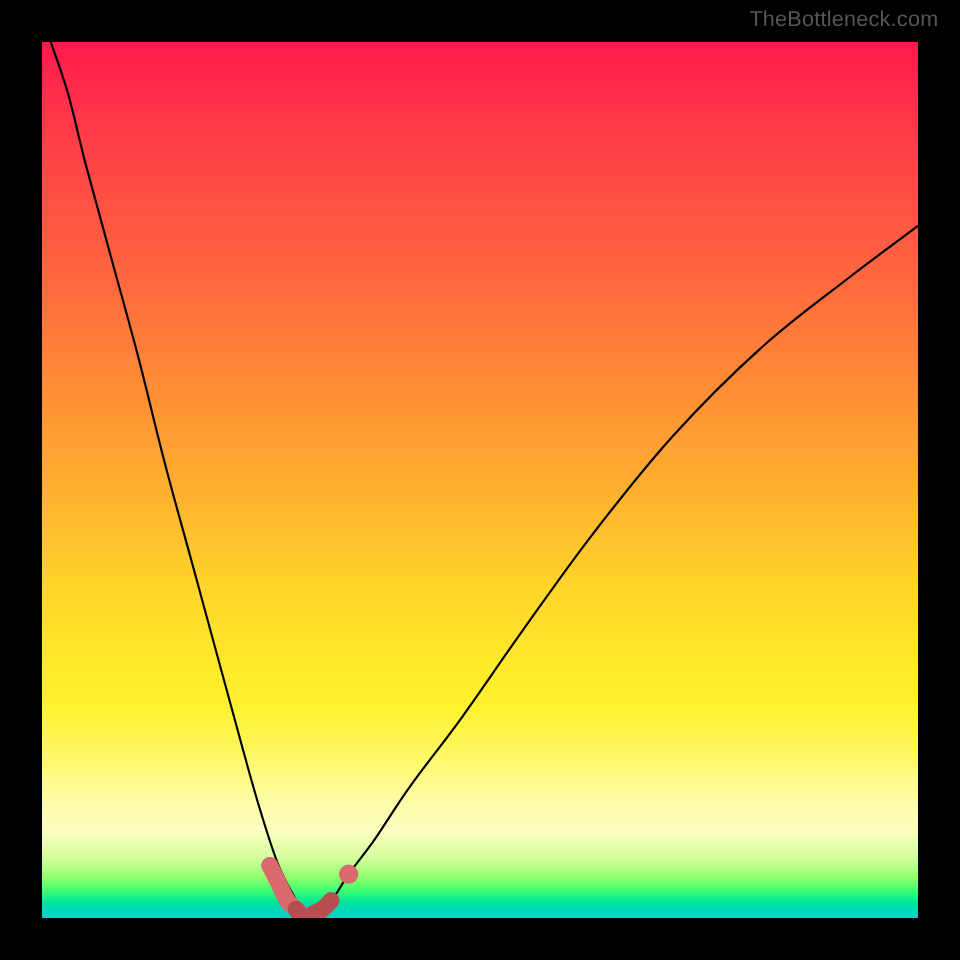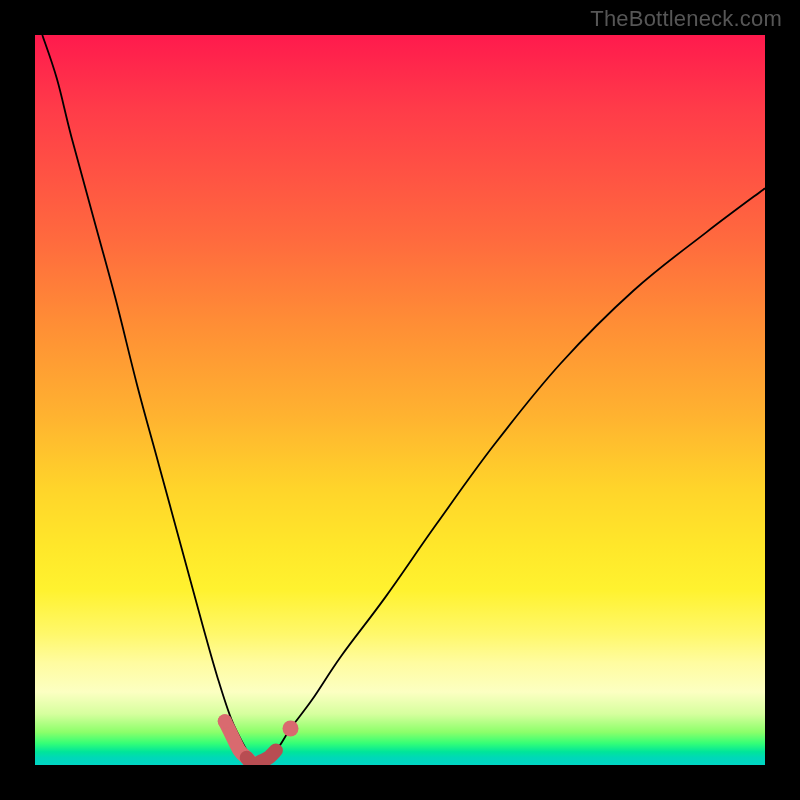--- a/index.html
+++ b/index.html
@@ -8,21 +8,21 @@
     position: relative;
     width: 800px;
     height: 800px;
     background: #000;
   }
   .watermark {
     position: absolute;
     top: 6px;
     right: 18px;
     font-family: Arial, Helvetica, sans-serif;
-    font-size: 22px;
+    font-size: 18px;
     font-weight: 500;
     color: #565656;
     letter-spacing: 0.2px;
     z-index: 10;
   }
   .plot-area {
     position: absolute;
     left: 35px;
     top: 35px;
     width: 730px;

